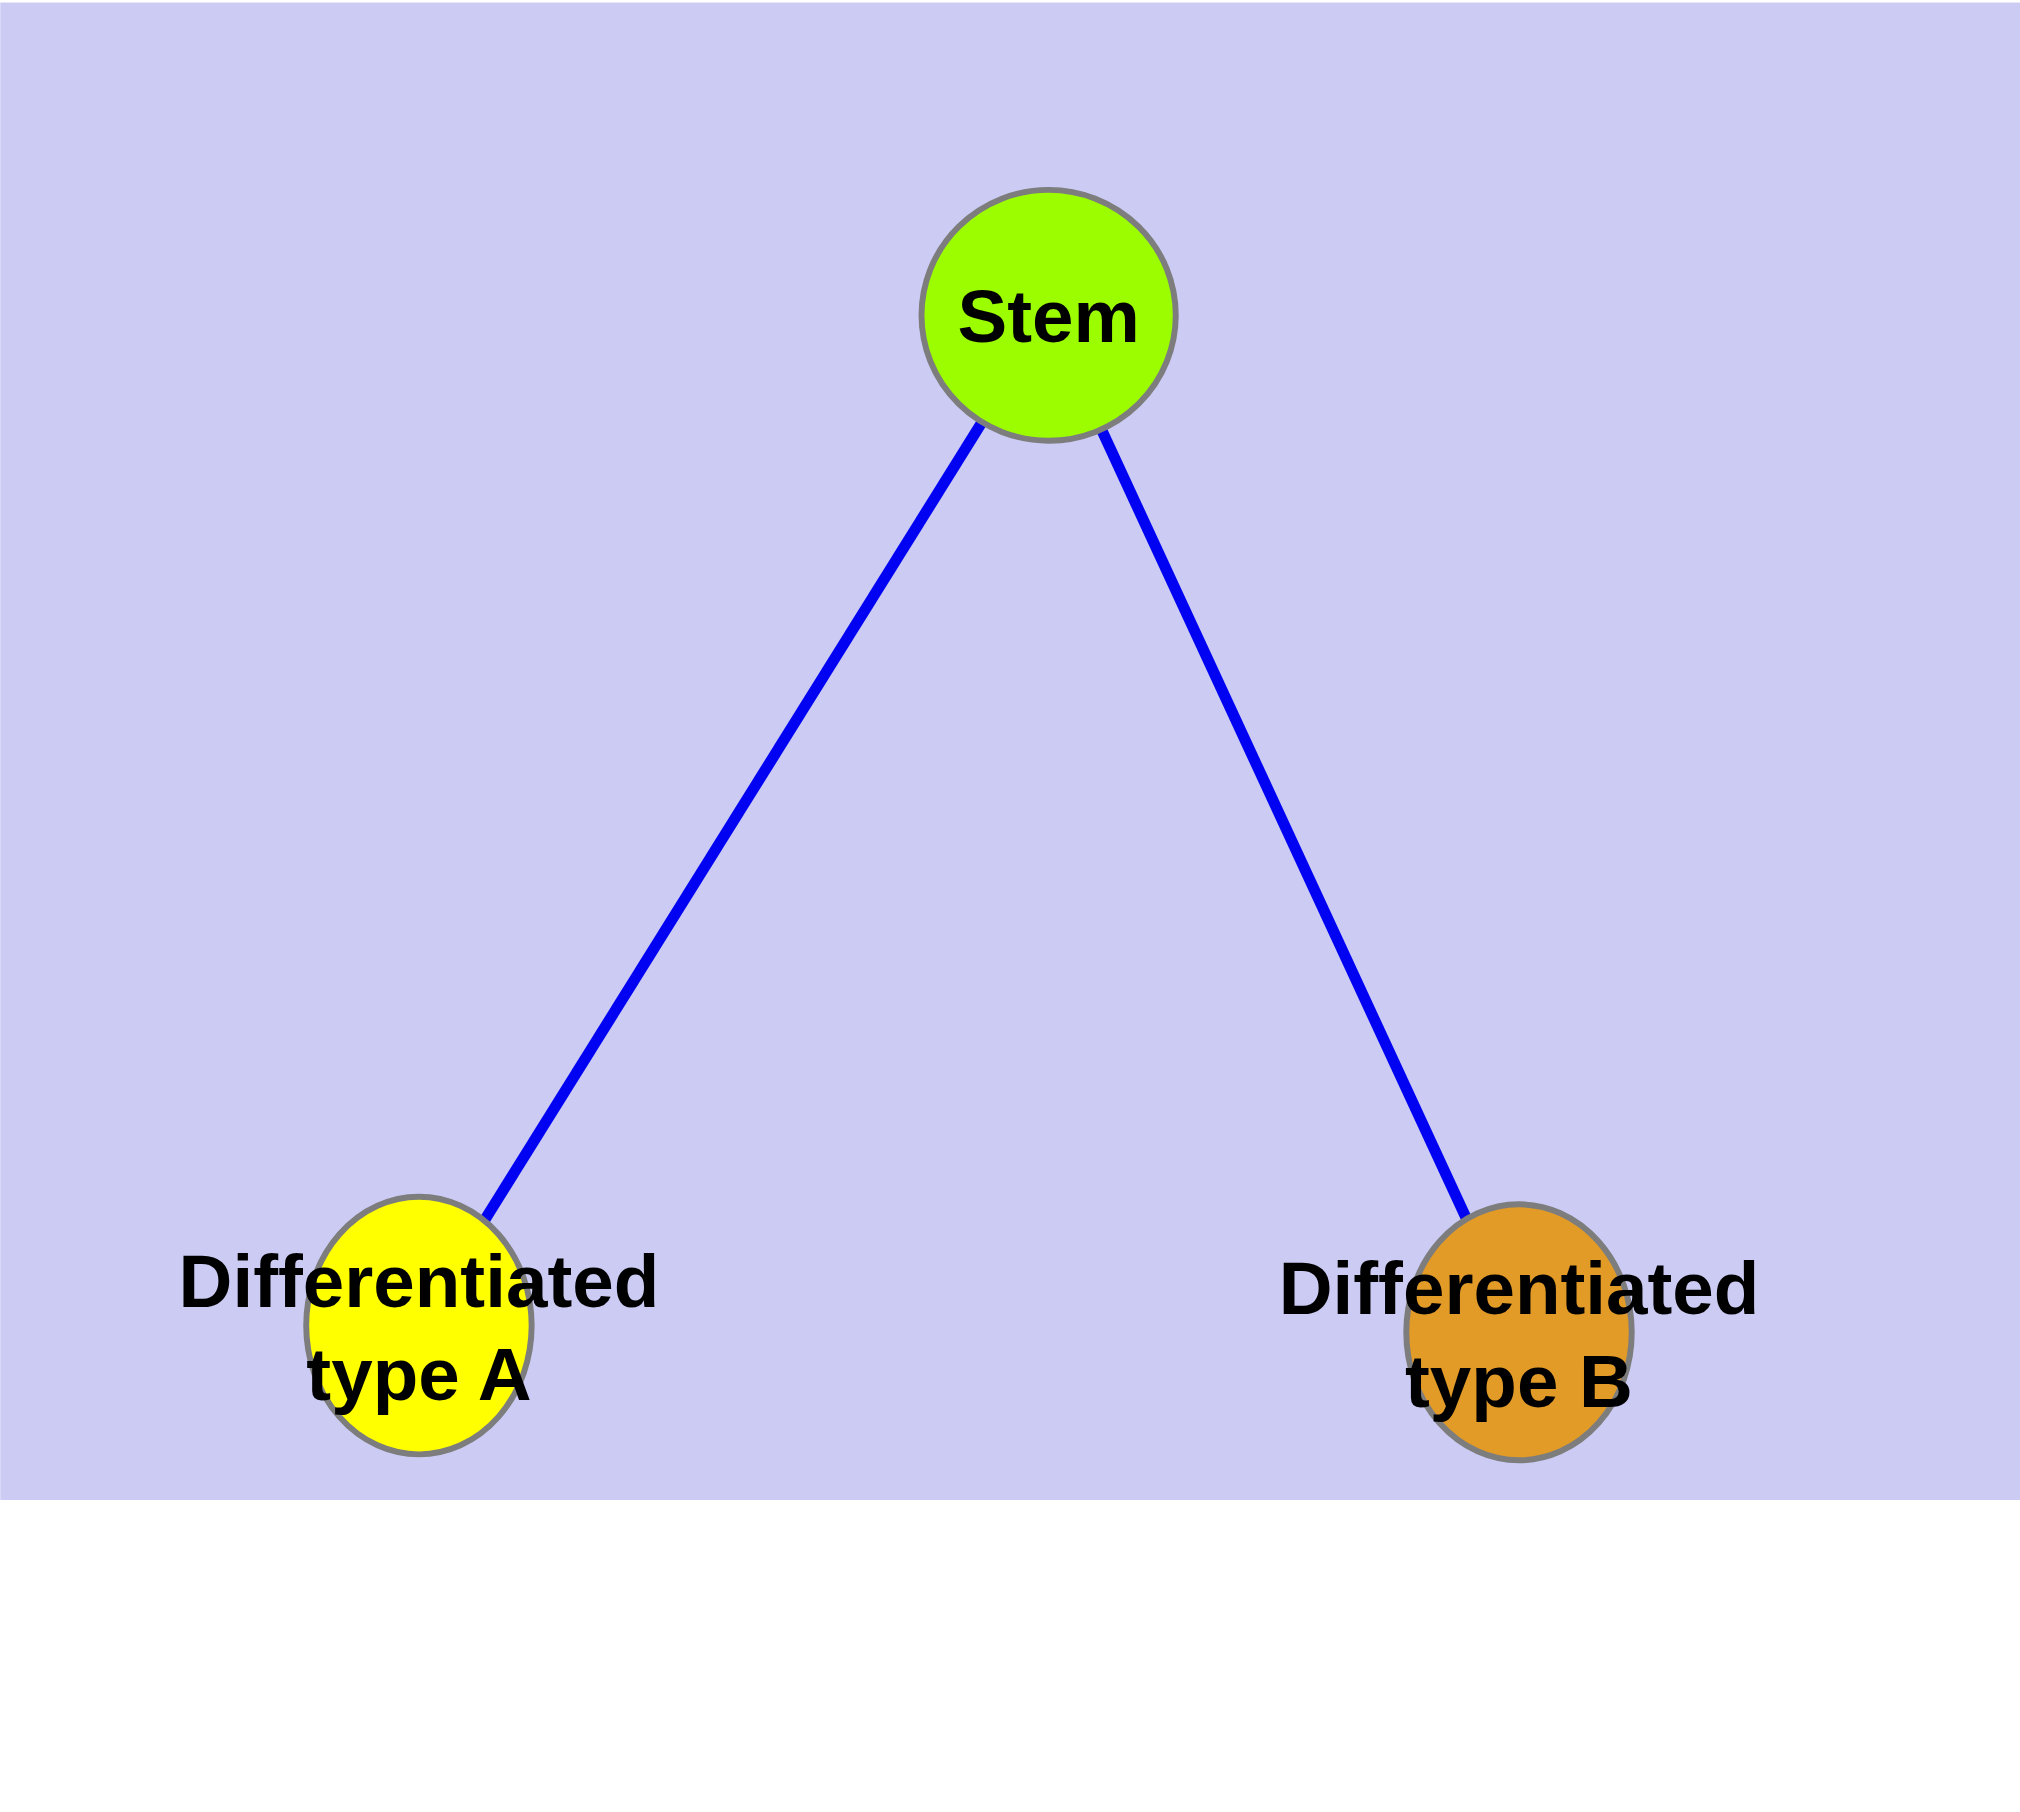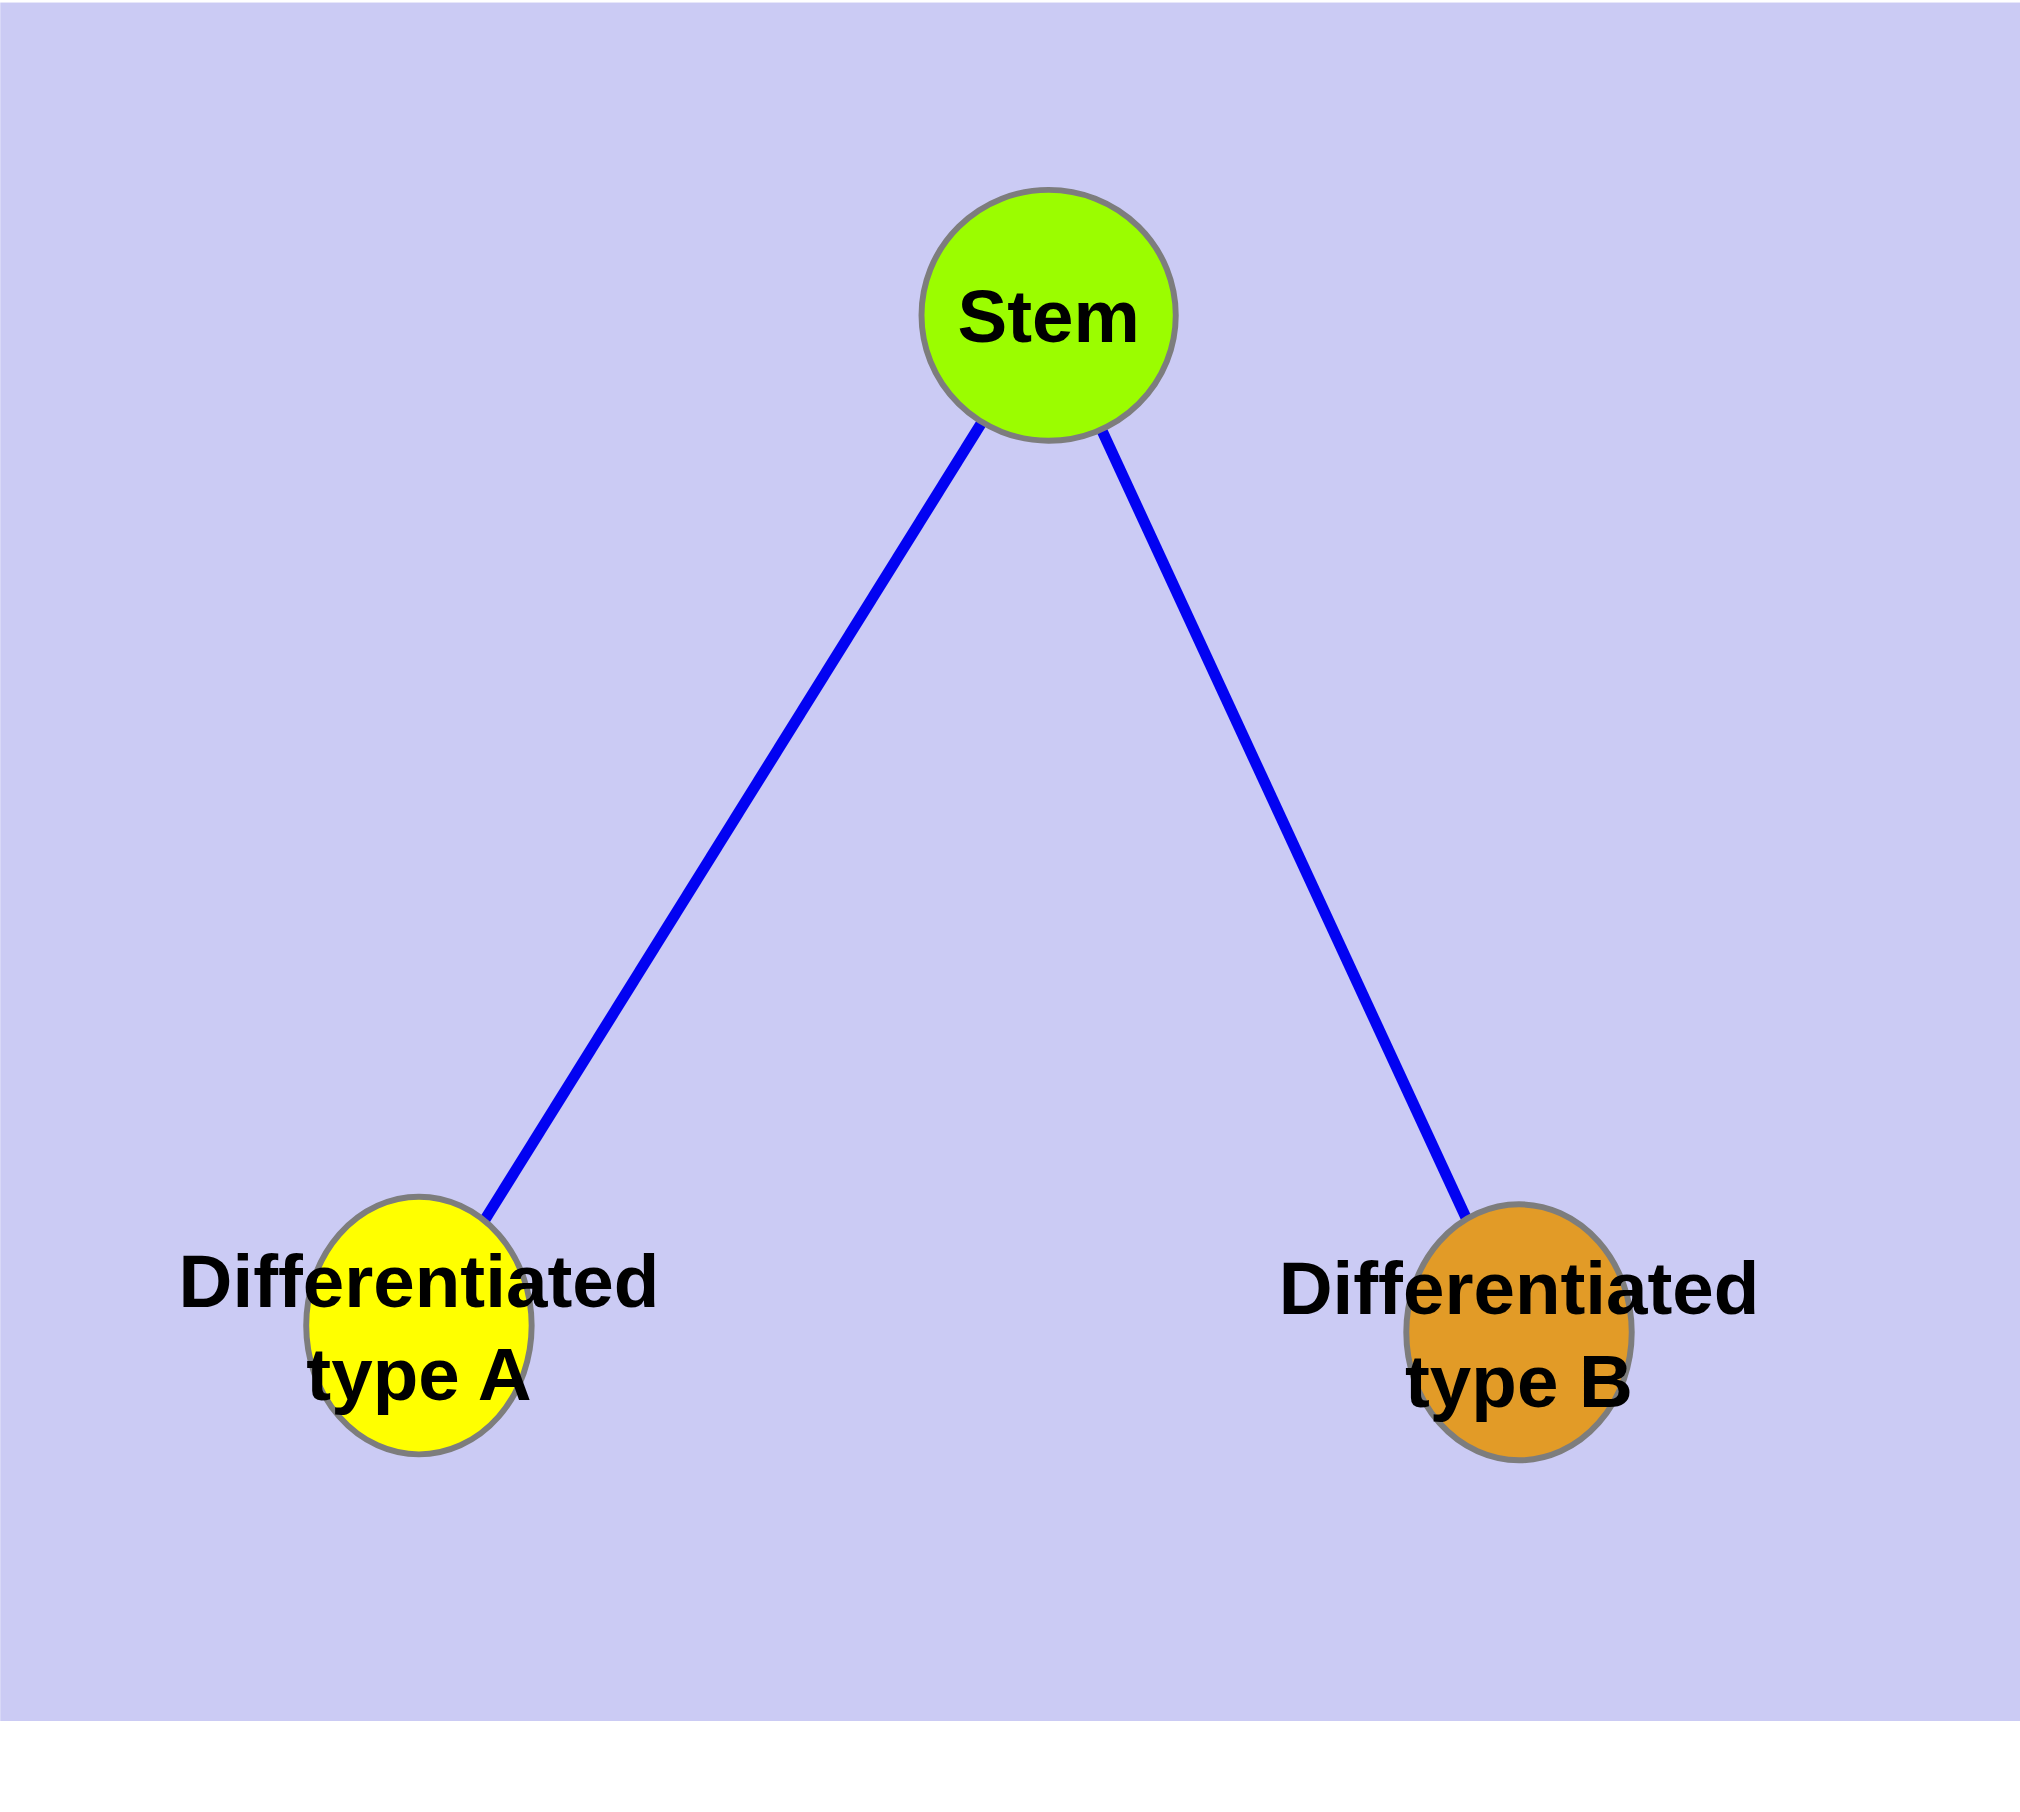--- a/index.html
+++ b/index.html
@@ -4,21 +4,21 @@
 <style>
   html, body {
     margin: 0;
     padding: 0;
     background: #ffffff;
     font-family: "Liberation Sans", sans-serif;
   }
   .stage {
     position: relative;
     width: 2021px;
-    height: 1721px;
+    height: 1500px;
     overflow: hidden;
   }
   svg.graph {
     position: absolute;
     left: 0;
     top: 0;
     display: block;
   }
   .node-shape {
     stroke-width: 7px;

